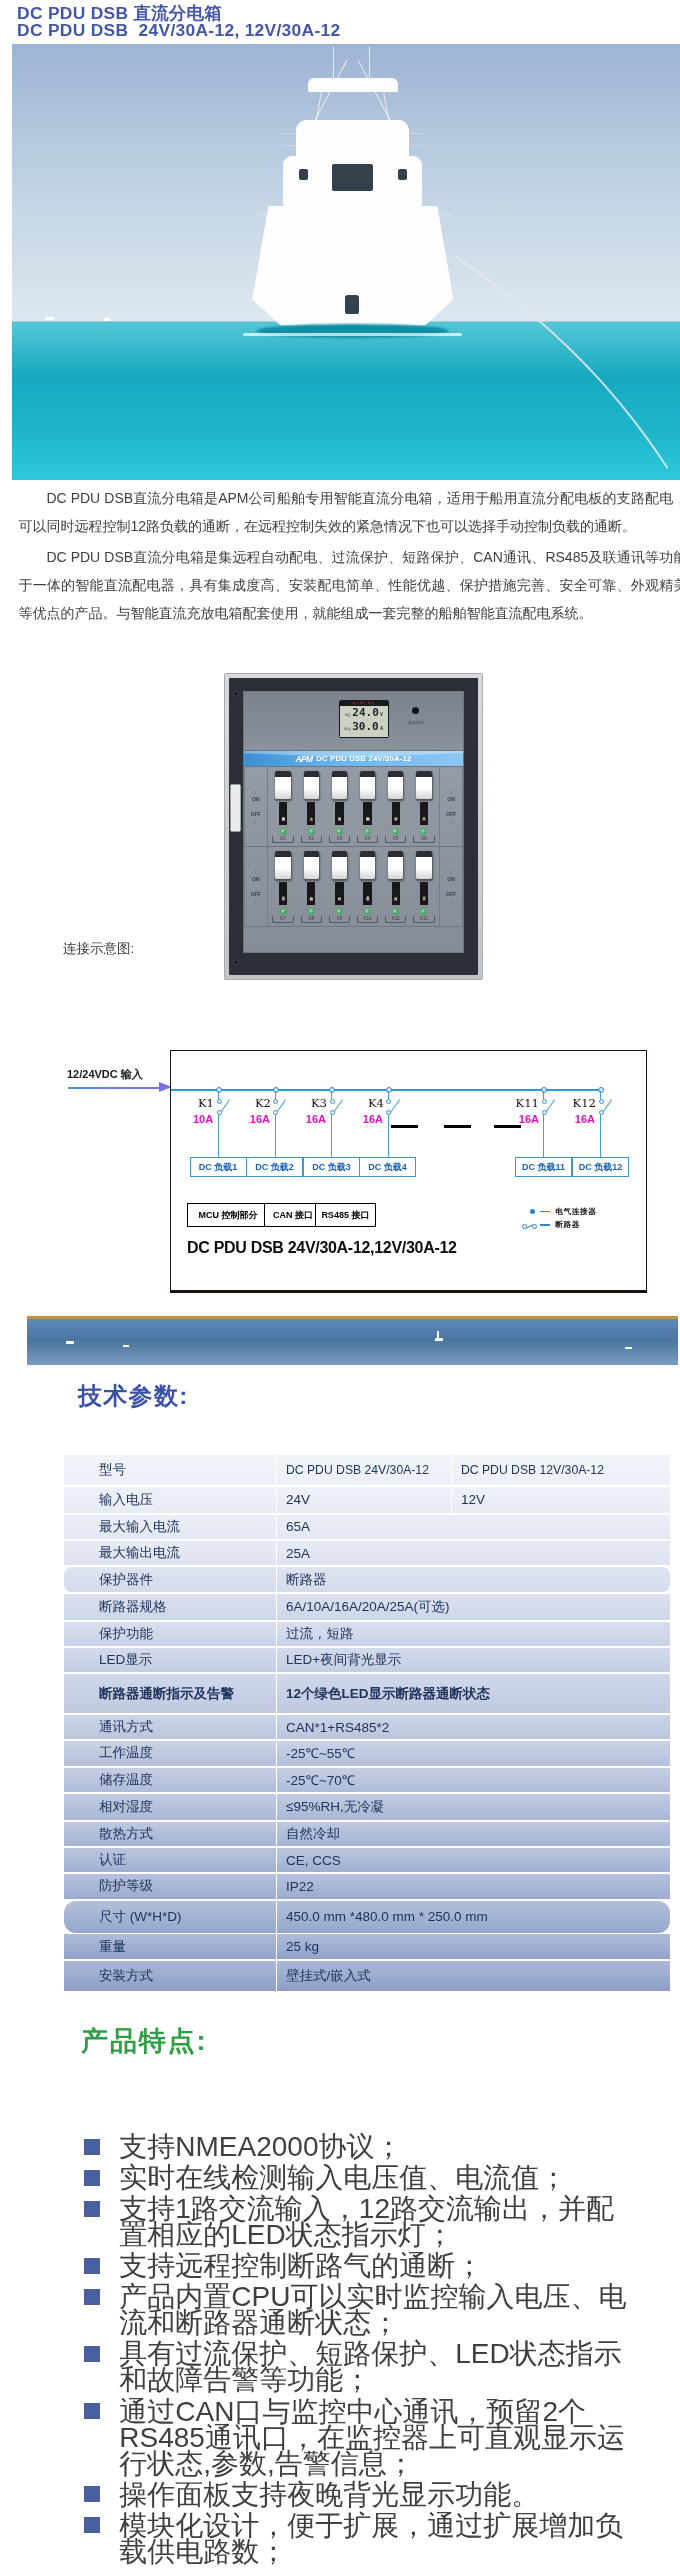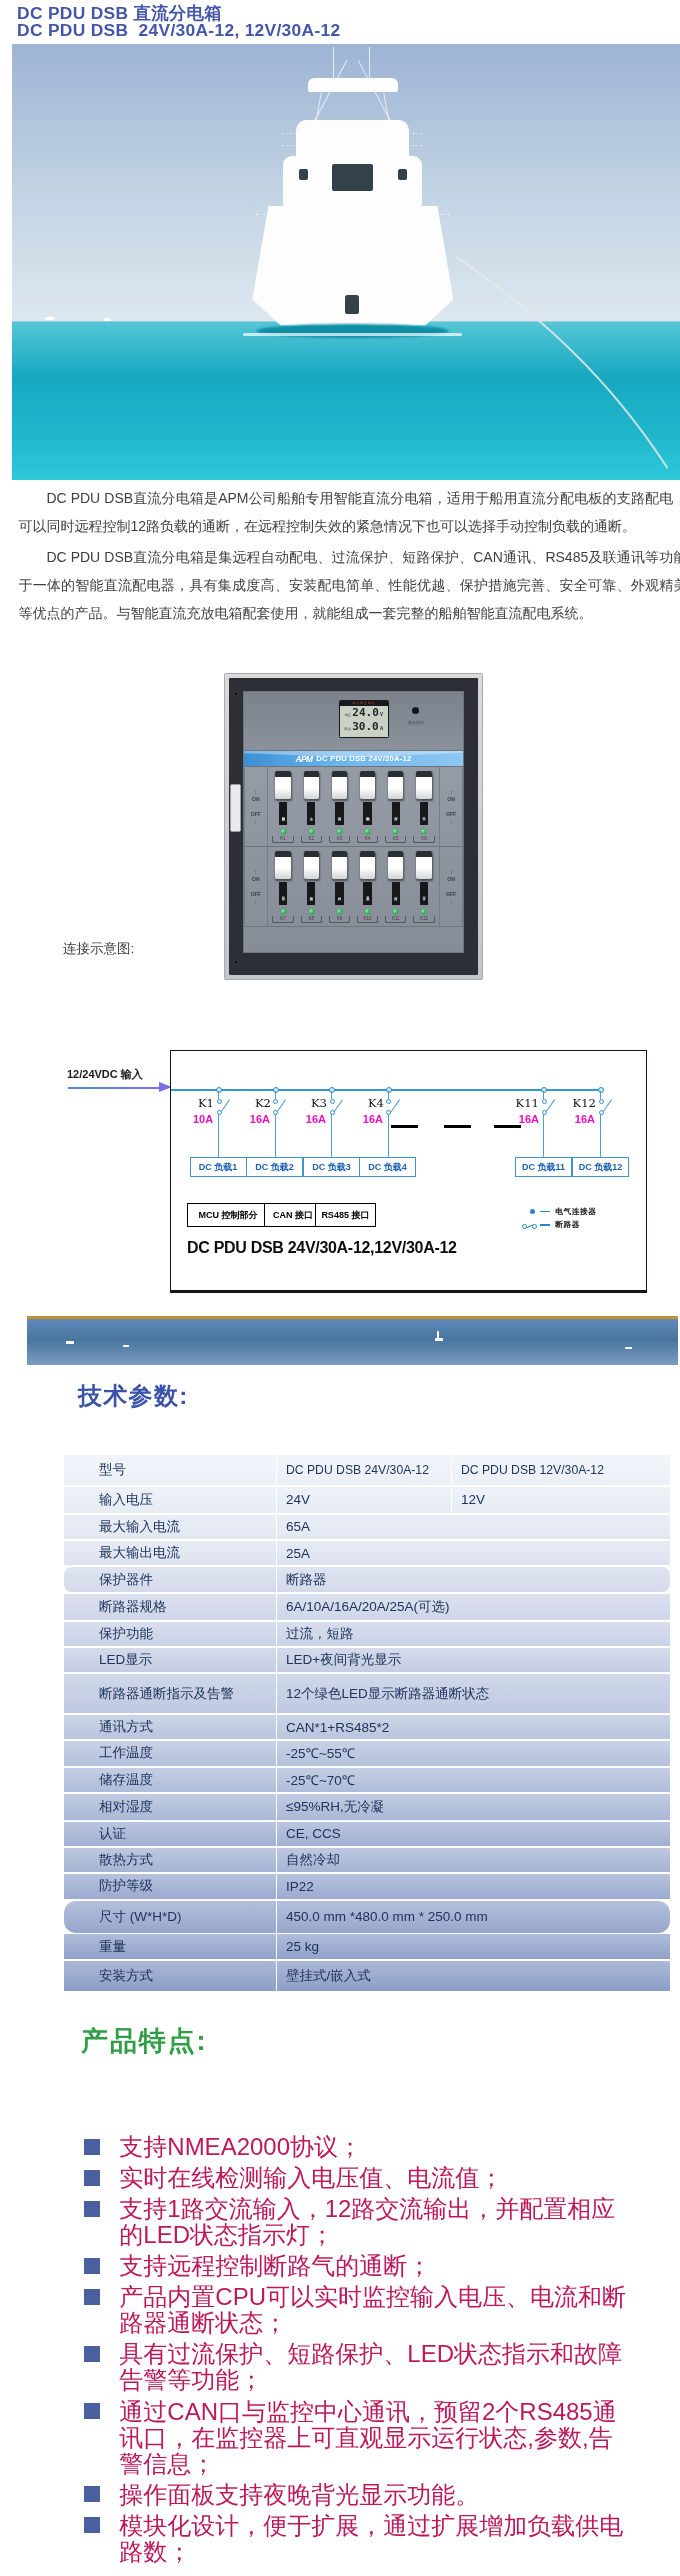--- a/index.html
+++ b/index.html
@@ -121,21 +121,21 @@
   .c-v1{width:175px;display:flex;align-items:center;padding-left:9px;box-sizing:border-box;}
   .c-v1.split{border-right:1.9px solid #fff;}
   .c-v2{flex:1;display:flex;align-items:center;padding-left:9px;}
   .c-wide{flex:1;display:flex;align-items:center;padding-left:9px;}
 
   
   #feat-head{position:absolute;left:69px;top:2023px;font-size:27px;font-weight:bold;color:#2f9e44;letter-spacing:1.9px;}
   #features{position:absolute;left:72px;top:2134px;width:559px;display:flex;flex-direction:column;gap:5.1px;}
   .feat{display:flex;}
   .fsq{flex:0 0 16px;width:16px;height:16px;background:#4a5f9e;margin-top:4.5px;margin-right:19.3px;}
-  .ftxt{width:514px;font-size:24px;line-height:26px;color:#be185d;font-weight:500;}
+  .ftxt{width:514px;font-size:28px;line-height:26px;color:#404040;font-weight:500;}
 </style>
 </head>
 <body>
 
 <div id="page">
 
   <div class="hdr" id="title1">DC PDU DSB 直流分电箱</div>
   <div class="hdr" id="title2">DC PDU DSB  24V/30A-12, 12V/30A-12</div>
 
   <div id="boat">
@@ -467,48 +467,48 @@
         <div class="c-wide">6A/10A/16A/20A/25A(可选)</div>
       </div>
       <div class="spec-row" style="height: 24.4px; background: linear-gradient(rgba(255, 255, 255, 0.28), rgba(0, 0, 0, 0)), rgb(201, 210, 230);">
         <div class="c-label">保护功能</div>
         <div class="c-wide">过流，短路</div>
       </div>
       <div class="spec-row" style="height: 24.4px; background: linear-gradient(rgba(255, 255, 255, 0.28), rgba(0, 0, 0, 0)), rgb(196, 205, 227);">
         <div class="c-label">LED显示</div>
         <div class="c-wide">LED+夜间背光显示</div>
       </div>
-      <div class="spec-row" style="height: 39px; background: linear-gradient(rgba(255, 255, 255, 0.28), rgba(0, 0, 0, 0)), rgb(191, 201, 225);">
+      <div class="spec-row" style="height: 39px; background: linear-gradient(rgba(255, 255, 255, 0.28), rgba(0, 0, 0, 0)), rgb(191, 201, 225); font-weight: bold;">
         <div class="c-label">断路器通断指示及告警</div>
         <div class="c-wide">12个绿色LED显示断路器通断状态</div>
       </div>
       <div class="spec-row" style="height: 24.4px; background: linear-gradient(rgba(255, 255, 255, 0.28), rgba(0, 0, 0, 0)), rgb(185, 197, 222);">
         <div class="c-label">通讯方式</div>
         <div class="c-wide">CAN*1+RS485*2</div>
       </div>
       <div class="spec-row" style="height: 24.4px; background: linear-gradient(rgba(255, 255, 255, 0.28), rgba(0, 0, 0, 0)), rgb(180, 193, 220);">
         <div class="c-label">工作温度</div>
         <div class="c-wide">-25℃~55℃</div>
       </div>
       <div class="spec-row" style="height: 24.4px; background: linear-gradient(rgba(255, 255, 255, 0.28), rgba(0, 0, 0, 0)), rgb(175, 188, 217);">
         <div class="c-label">储存温度</div>
         <div class="c-wide">-25℃~70℃</div>
       </div>
       <div class="spec-row" style="height: 26px; background: linear-gradient(rgba(255, 255, 255, 0.28), rgba(0, 0, 0, 0)), rgb(170, 184, 215);">
         <div class="c-label">相对湿度</div>
         <div class="c-wide">≤95%RH,无冷凝</div>
       </div>
+      <div class="spec-row" style="height: 24.4px; background: linear-gradient(rgba(255, 255, 255, 0.28), rgba(0, 0, 0, 0)), rgb(165, 180, 212);">
+        <div class="c-label">散热方式</div>
+        <div class="c-wide">自然冷却</div>
+      </div>
       <div class="spec-row" style="height: 24.4px; background: linear-gradient(rgba(255, 255, 255, 0.28), rgba(0, 0, 0, 0)), rgb(160, 175, 210);">
         <div class="c-label">认证</div>
         <div class="c-wide">CE, CCS</div>
       </div>
-      <div class="spec-row" style="height: 24.4px; background: linear-gradient(rgba(255, 255, 255, 0.28), rgba(0, 0, 0, 0)), rgb(165, 180, 212);">
-        <div class="c-label">散热方式</div>
-        <div class="c-wide">自然冷却</div>
-      </div>
       <div class="spec-row" style="height: 24.4px; background: linear-gradient(rgba(255, 255, 255, 0.28), rgba(0, 0, 0, 0)), rgb(155, 171, 207);">
         <div class="c-label">防护等级</div>
         <div class="c-wide">IP22</div>
       </div>
       <div class="spec-row" style="height: 32px; background: linear-gradient(rgba(255, 255, 255, 0.28), rgba(0, 0, 0, 0)), rgb(150, 167, 205); border-radius: 12px;">
         <div class="c-label">尺寸 (W*H*D)</div>
         <div class="c-wide">450.0 mm *480.0 mm * 250.0 mm</div>
       </div>
       <div class="spec-row" style="height: 24.4px; background: linear-gradient(rgba(255, 255, 255, 0.28), rgba(0, 0, 0, 0)), rgb(145, 162, 202);">
         <div class="c-label">重量</div>

